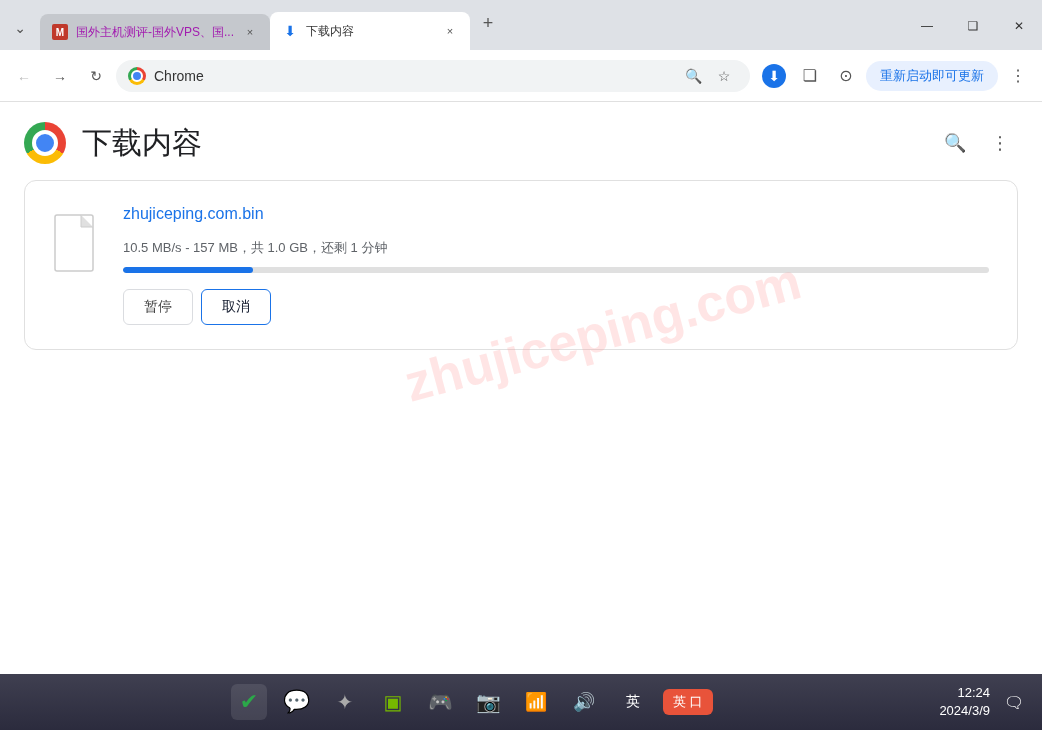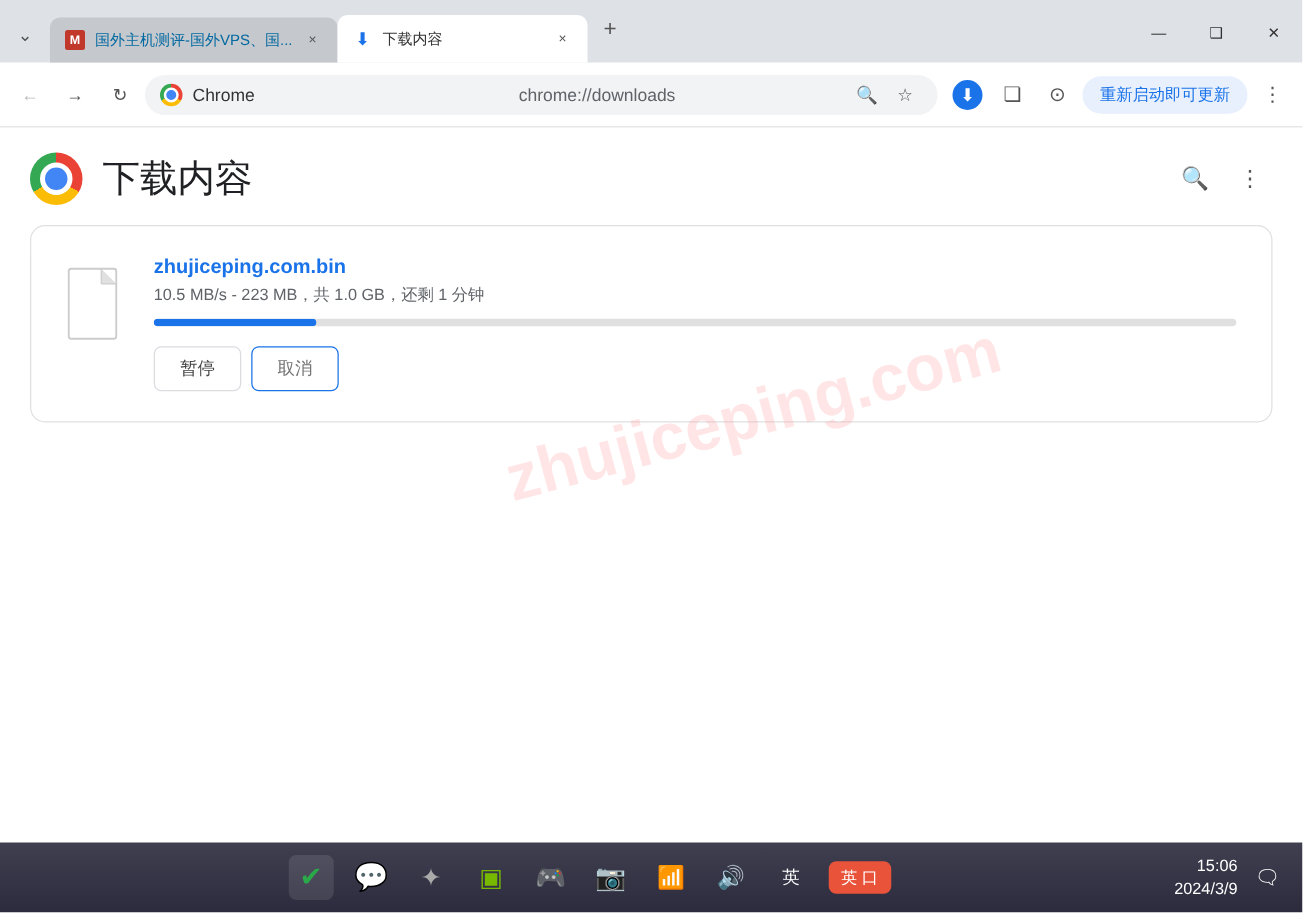--- a/index.html
+++ b/index.html
@@ -29,21 +29,21 @@
     }
     .tab-inactive-favicon {
       width: 16px; height: 16px;
       background: #c0392b;
       border-radius: 2px;
       flex-shrink: 0;
       display: flex; align-items: center; justify-content: center;
     }
     .tab-inactive-title {
       font-size: 12px;
-      color: #0369a1;
+      color: #a21caf;
       white-space: nowrap;
       overflow: hidden;
       text-overflow: ellipsis;
       flex: 1;
     }
     .tab-close {
       width: 16px; height: 16px;
       border-radius: 50%;
       display: flex; align-items: center; justify-content: center;
       font-size: 11px;
@@ -277,23 +277,23 @@
       margin-top: 8px;
     }
     .file-icon-svg {
       width: 100%; height: 100%;
     }
     .download-info {
       flex: 1;
     }
     .file-name {
       font-size: 16px;
-      font-weight: 700;
+      font-weight: 400;
       color: #1a73e8;
-      margin-bottom: 4px;
+      margin-bottom: 16px;
     }
     .file-url {
       font-size: 13px;
       color: #5f6368;
       margin-bottom: 14px;
     }
     .progress-info {
       font-size: 13px;
       color: #5f6368;
       margin-bottom: 10px;
@@ -317,21 +317,21 @@
     .action-btn {
       padding: 8px 20px;
       border: 1px solid #dadce0;
       border-radius: 6px;
       font-size: 14px;
       color: #444;
       cursor: pointer;
       background: #fff;
       font-family: 'Microsoft YaHei', Arial, sans-serif;
     }
-    .action-btn.primary { color: #737373; border-color: #1a73e8; }
+    .action-btn.primary { color: #0f172a; border-color: #1a73e8; }
 
     
     .watermark {
       position: absolute;
       top: 200px;
       left: 50%;
       transform: translateX(-30%) rotate(-15deg);
       font-size: 52px;
       font-weight: bold;
       color: rgba(255, 150, 150, 0.25);
@@ -439,21 +439,20 @@
 <div class="navbar">
   <button class="nav-btn disabled">←</button>
   <button class="nav-btn">→</button>
   <button class="nav-btn">↻</button>
 
   <div class="address-bar">
     <div class="address-favicon">
       <div class="chrome-logo-small"></div>
     </div>
     <span class="address-text" style="font-weight:500;">Chrome</span>
-    <span class="address-text" style="color:#5f6368; margin-left:-4px;">chrome://downloads</span>
     <div class="address-actions">
       <div class="addr-action-btn">🔍</div>
       <div class="addr-action-btn">☆</div>
     </div>
   </div>
 
   <div class="navbar-right">
     <div class="nav-icon-btn">
       <div style="width:24px;height:24px;border-radius:50%;background:#1a73e8;display:flex;align-items:center;justify-content:center;color:#fff;font-size:14px;">⬇</div>
     </div>
@@ -488,21 +487,21 @@
         <svg class="file-icon-svg" viewBox="0 0 50 60" xmlns="http://www.w3.org/2000/svg">
           <rect x="2" y="2" width="38" height="56" rx="2" ry="2" fill="white" stroke="#ccc" stroke-width="1.5"></rect>
           <path d="M28 2 L40 14 L28 14 Z" fill="#e0e0e0"></path>
           <line x1="28" y1="2" x2="28" y2="14" stroke="#ccc" stroke-width="1"></line>
           <line x1="28" y1="14" x2="40" y2="14" stroke="#ccc" stroke-width="1"></line>
         </svg>
       </div>
 
       <div class="download-info">
         <div class="file-name">zhujiceping.com.bin</div>
-        <div class="progress-info">10.5 MB/s - 223 MB，共 1.0 GB，还剩 1 分钟</div>
+        <div class="progress-info">10.5 MB/s - 157 MB，共 1.0 GB，还剩 1 分钟</div>
         <div class="progress-bar-container">
           <div class="progress-bar-fill" style="width: 15%;"></div>
         </div>
         <div class="download-actions">
           <button class="action-btn">暂停</button>
           <button class="action-btn primary">取消</button>
         </div>
       </div>
     </div>
   </div>
@@ -547,20 +546,20 @@
       <span style="font-size:14px;color:#fff;">英</span>
     </div>
 
     <div class="taskbar-badge">
       <span>英 口</span>
     </div>
   </div>
 
   <div class="taskbar-right">
     <div class="taskbar-time">
-      <div>15:06</div>
+      <div>12:24</div>
       <div>2024/3/9</div>
     </div>
     <div class="taskbar-notification">
       <span>🗨</span>
     </div>
   </div>
 </div>
 
 </body></html>

